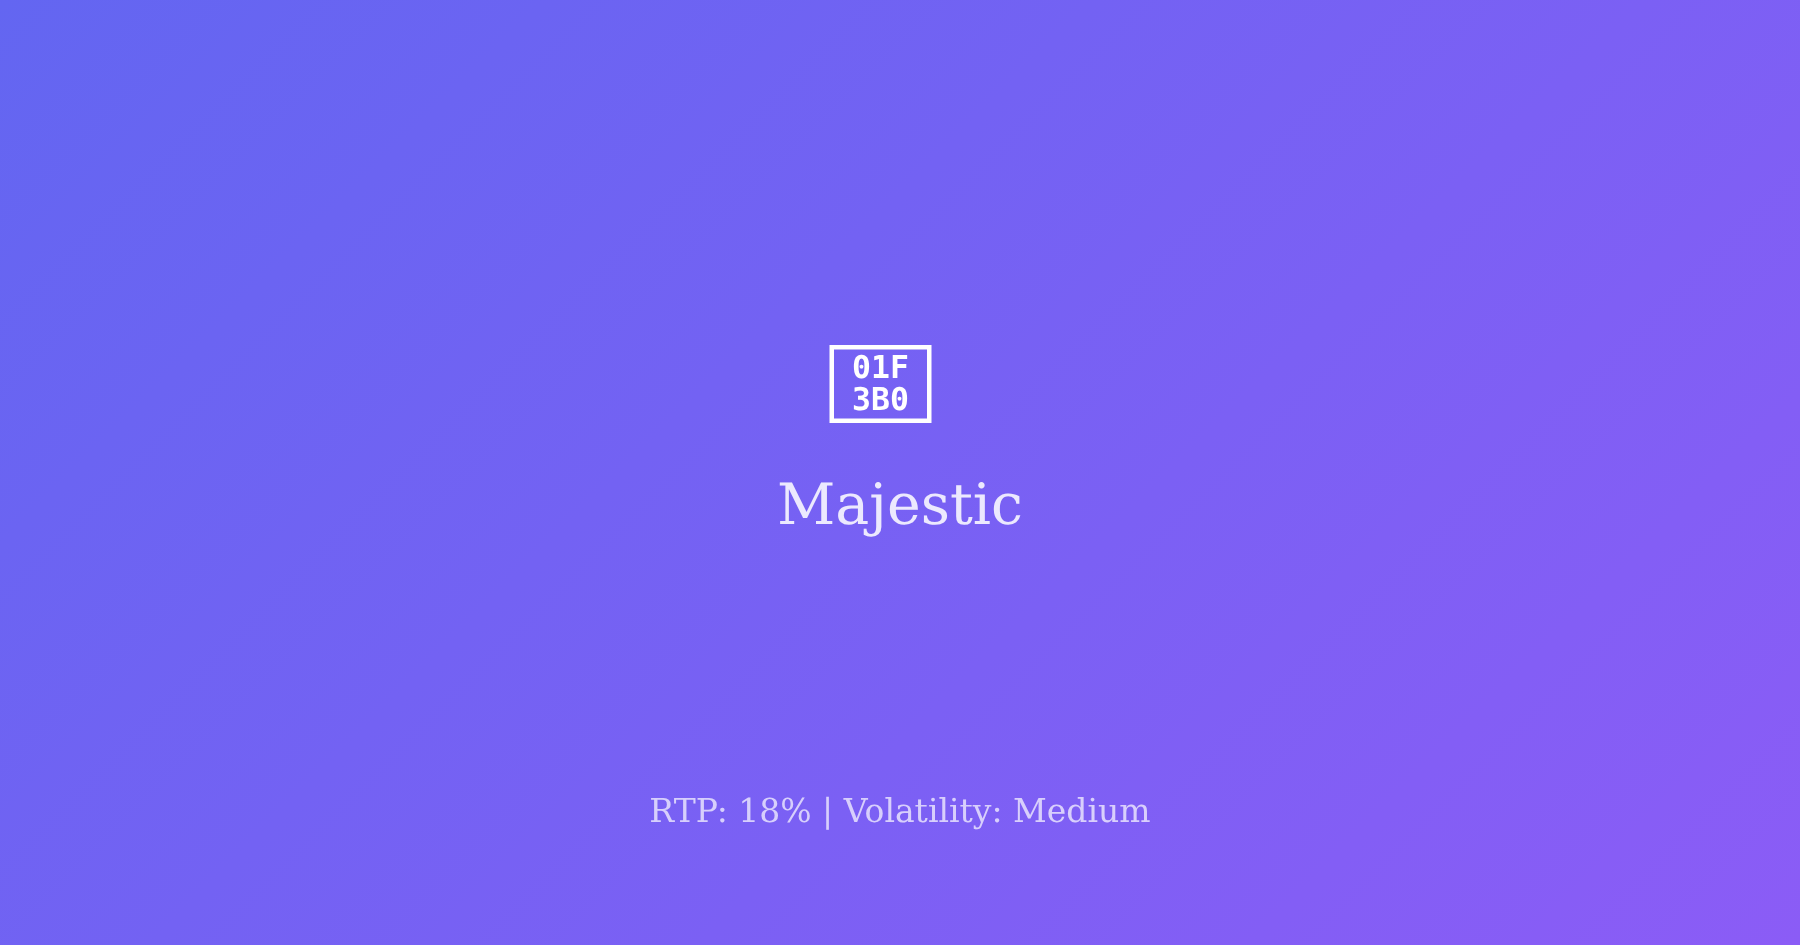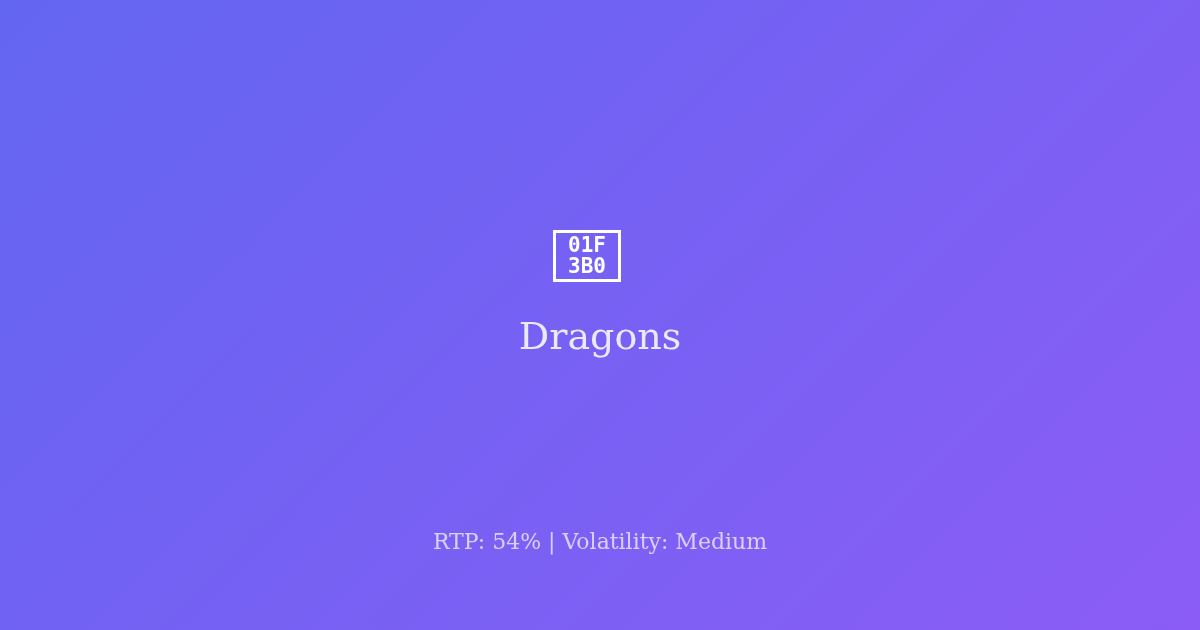--- a/index.html
+++ b/index.html
@@ -119,18 +119,18 @@
 
     <div class="title-row">
 
       <span class="tofu">
         <span class="tofu-line">01F</span>
         <span class="tofu-line">3B0</span>
       </span>
 
     </div>
 
-    <div class="subtitle">Dragons</div>
+    <div class="subtitle">Majestic</div>
   </div>
 
-  <div class="meta-footer">RTP: 54% | Volatility: Medium</div>
+  <div class="meta-footer">RTP: 18% | Volatility: Medium</div>
 
 </div>
 
 </body></html>

